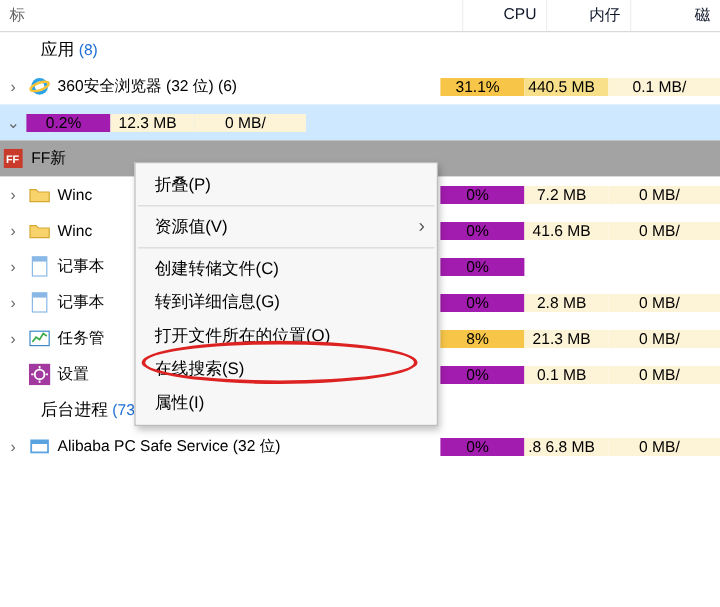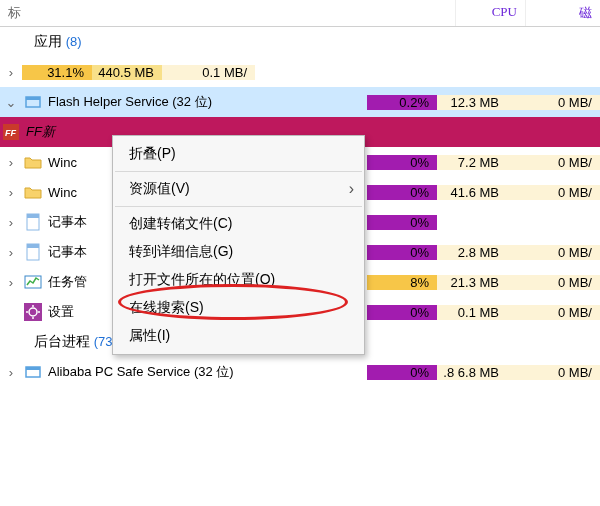--- a/index.html
+++ b/index.html
@@ -1,76 +1,78 @@
 <!DOCTYPE html>
 <html><head>
 <meta charset="utf-8">
 <style>
   * { box-sizing: border-box; margin: 0; padding: 0; }
   body { font-family: "Microsoft YaHei", "Segoe UI", sans-serif; font-size: 13px; color: #000; background: #fff; width: 600px; }
   .header { display: flex; border-bottom: 1px solid #d0d0d0; }
   .header .name-col { flex: 1; padding: 4px 8px; color: #666; }
-  .header .col { width: 70px; text-align: right; padding: 4px 8px; color: #6d28d9; border-left: 1px solid #eee; font-family: Liberation Serif, serif; }
+  .header .col { width: 70px; text-align: right; padding: 4px 8px; color: #0f172a; border-left: 1px solid #eee; }
   .header .col.disk { width: 75px; }
   .group-row { padding: 6px 10px; background: #fff; }
   .group-row .group-title { font-size: 14px; margin-left: 24px; }
   .group-row .count { color: #1e6fd6; }
   .row { display: flex; align-items: center; height: 30px; }
   .row .expand { width: 22px; text-align: center; color: #666; }
   .row .icon { width: 18px; height: 18px; margin-right: 6px; display:inline-flex; align-items:center; justify-content:center; }
   .row .name { flex: 1; display: flex; align-items: center; padding-left: 2px; }
-  .row .cell { width: 70px; text-align: right; padding-right: 8px; }
+  .row .cell { width: 70px; text-align: center; padding-right: 8px; }
   .row .cell.disk { width: 93px; }
   .indent { padding-left: 42px; }
   .hl-cpu-hi { background: #f7c648; }
   .hl-cpu-lo { background: #a21caf; }
   .hl-mem-hi { background: #f8e08a; }
   .hl-mem-lo { background: #fdf3d6; }
   .hl-disk { background: #fdf3d6; }
   .selected { background: #cde8ff; }
-  .child-selected { background: #be185d; font-style: italic; }
+  .child-selected { background: #a3a3a3; }
   .context-menu { position: absolute; left: 112px; top: 135px; width: 253px; background: #f7f7f7; border: 1px solid #bcbcbc; box-shadow: 2px 3px 6px rgba(0,0,0,0.25); padding: 4px 0; z-index: 10; }
   .context-menu .mitem { padding: 5px 16px; font-size: 14px; position: relative; }
   .context-menu .mitem.sub::after { content: "›"; position: absolute; right: 10px; font-size: 16px; color: #555; }
   .context-menu .sep { height: 1px; background: #d8d8d8; margin: 3px 2px; }
   .ellipse { position: absolute; left: 118px; top: 284px; width: 230px; height: 36px; border: 3px solid #d22; border-radius: 50%/50%; z-index: 20; pointer-events: none; }
   svg { display:block; }
 </style>
 </head>
 <body>
 
 <div class="header">
   <div class="name-col">标</div>
   <div class="col">CPU</div>
+  <div class="col">内仔</div>
   <div class="col disk">磁</div>
 </div>
 
 <div class="group-row">
   <span class="group-title">应用</span>
   <span class="count">(8)</span>
 </div>
 
 <div class="row">
   <div class="expand">›</div>
+  <div class="name">
+    <span class="icon">
+        <svg width="18" height="18">
+          <circle cx="9" cy="9" r="7" fill="#2da3e6"></circle>
+          <circle cx="9" cy="9" r="4" fill="#fff"></circle>
+          <ellipse cx="9" cy="9" rx="8" ry="3" fill="none" stroke="#f6c436" stroke-width="2" transform="rotate(-20 9 9)"></ellipse>
+        </svg>
+      </span>
+    <span>360安全浏览器 (32 位) (6)</span>
+  </div>
   <div class="cell hl-cpu-hi">31.1%</div>
   <div class="cell hl-mem-hi">440.5 MB</div>
   <div class="cell disk hl-disk">0.1 MB/</div>
 </div>
 
 <div class="row selected">
   <div class="expand">⌄</div>
-  <div class="name">
-    <span class="icon">
-        <svg width="16" height="16">
-          <rect x="1" y="3" width="14" height="10" fill="none" stroke="#5aa3e0" stroke-width="1.5"></rect>
-          <rect x="1" y="3" width="14" height="3" fill="#5aa3e0"></rect>
-        </svg>
-      </span>
-    <span>Flash Helper Service (32 位)</span>
-  </div>
   <div class="cell hl-cpu-lo">0.2%</div>
   <div class="cell hl-mem-lo">12.3 MB</div>
   <div class="cell disk hl-disk">0 MB/</div>
 </div>
 
 <div class="row child-selected">
   <div class="name indent">
     <span class="icon">
         <svg width="16" height="16">
           <rect width="16" height="16" fill="#c93a2b"></rect>

